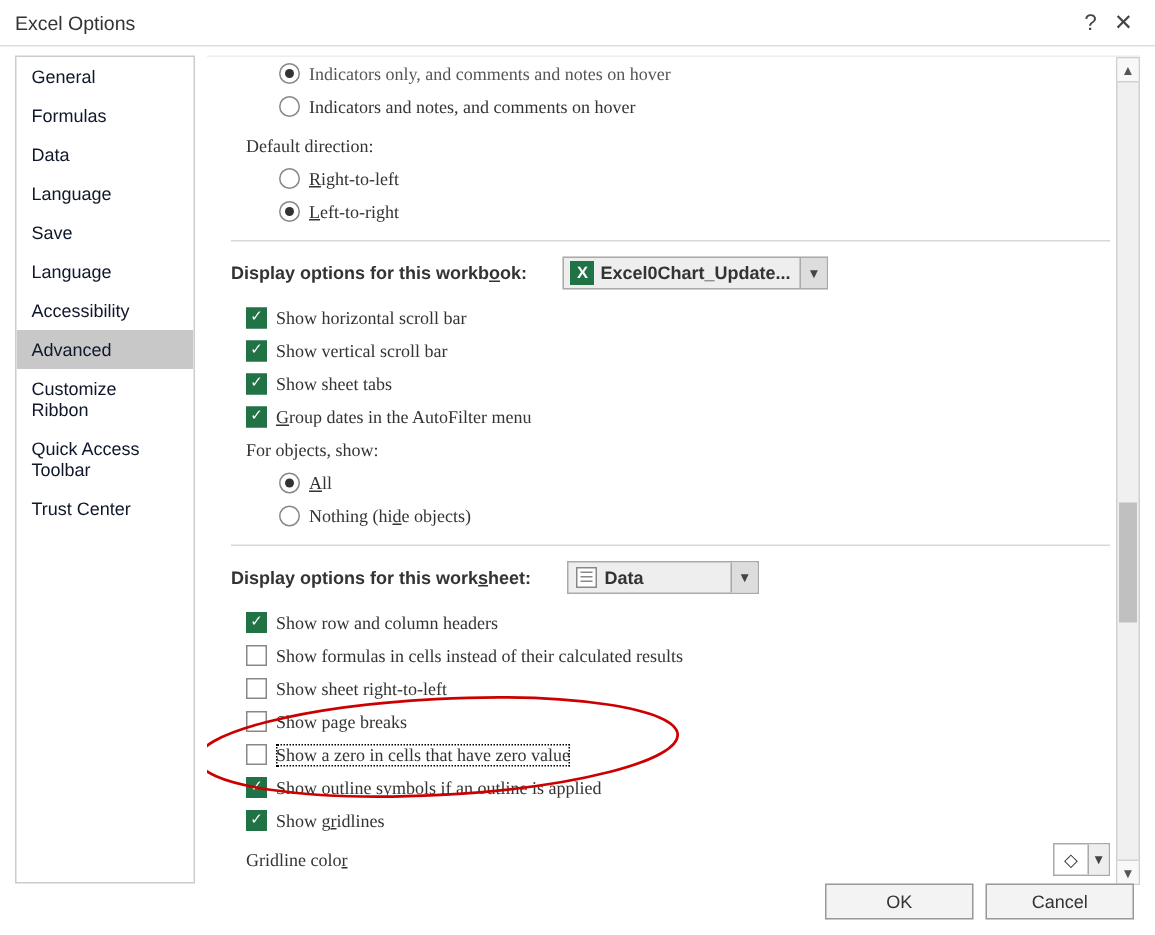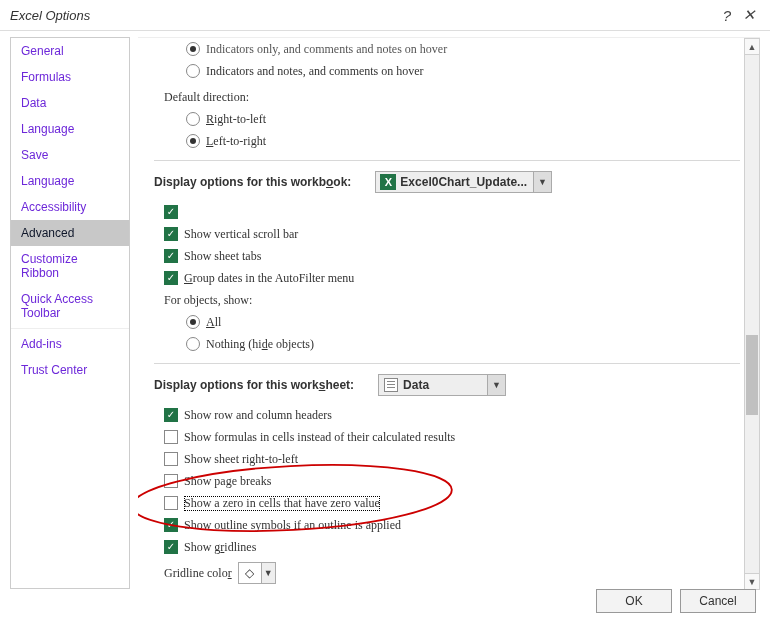--- a/index.html
+++ b/index.html
@@ -15,21 +15,20 @@
     position: relative;
   }
   .titlebar {
     display: flex;
     align-items: center;
     padding: 6px 10px 6px 10px;
     border-bottom: 1px solid #ddd;
     font-size: 13px;
     font-weight: 400;
     color: #333;
-    font-style: italic;
   }
   .titlebar .title { flex: 1; }
   .titlebar .ctrl {
     width: 22px;
     text-align: center;
     font-size: 15px;
     color: #444;
     cursor: pointer;
   }
   .dialog-body {
@@ -40,21 +39,21 @@
   .sidebar {
     width: 120px;
     border: 1px solid #ccc;
     background: #fff;
     overflow: hidden;
     height: 552px;
   }
   .sidebar-item {
     padding: 6px 10px;
     cursor: pointer;
-    color: #6d28d9;
+    color: #0f172a;
   }
   .sidebar-item.selected {
     background: #c8c8c8;
     color: #0f172a;
   }
   .sidebar-item.gap-before {
     border-top: 1px solid #eee;
     margin-top: 2px;
     padding-top: 8px;
   }
@@ -196,21 +195,21 @@
     height:100%; font-size:9px; color:#444; background:#eee;
   }
   .footer {
     position: absolute;
     right: 14px;
     bottom: 10px;
     display: flex;
     gap: 8px;
   }
   .btn {
-    width: 76px;
+    width: 99px;
     height: 24px;
     border: 1px solid #999;
     background: #f3f3f3;
     display: flex;
     align-items: center;
     justify-content: center;
     cursor: pointer;
   }
   svg.ellipse-anno {
     position: absolute;
@@ -241,21 +240,20 @@
     <div class="sidebar-item">General</div>
     <div class="sidebar-item">Formulas</div>
     <div class="sidebar-item">Data</div>
     <div class="sidebar-item">Language</div>
     <div class="sidebar-item">Save</div>
     <div class="sidebar-item">Language</div>
     <div class="sidebar-item">Accessibility</div>
     <div class="sidebar-item selected">Advanced</div>
     <div class="sidebar-item">Customize Ribbon</div>
     <div class="sidebar-item">Quick Access Toolbar</div>
-    <div class="sidebar-item gap-before">Add-ins</div>
     <div class="sidebar-item">Trust Center</div>
   </div>
 
   <div class="main">
     <div class="main-scroll">
 
       <div class="row indent1 cut">
         <span class="radio">
             <span class="dot"></span>
           </span>
@@ -288,20 +286,21 @@
         </span>
         <span class="combo">
           <span class="combo-icon" style="background:#217346;color:#fff;font-weight:700;">X</span>
           <span class="combo-label">Excel0Chart_Update...</span>
           <span class="combo-arrow">▼</span>
         </span>
       </div>
 
       <div class="row">
         <span class="checkbox checked"></span>
+        <span>Show horizontal scroll bar</span>
       </div>
       <div class="row">
         <span class="checkbox checked"></span>
         <span>Show vertical scroll bar</span>
       </div>
       <div class="row">
         <span class="checkbox checked"></span>
         <span>Show sheet tabs</span>
       </div>
       <div class="row">
@@ -357,21 +356,21 @@
       </div>
       <div class="row">
         <span class="checkbox checked"></span>
         <span>Show outline symbols if an outline is applied</span>
       </div>
       <div class="row">
         <span class="checkbox checked"></span>
         <span><span>Show g</span><span class="u">r</span><span>idlines</span></span>
       </div>
 
-      <div class="row" style="margin-top:4px;">
+      <div class="row" style="margin-top:4px;justify-content:space-between;">
         <span><span>Gridline colo</span><span class="u">r</span></span>
         <span class="small-combo">
           <span class="swatch">◇</span>
           <span class="combo-arrow">▼</span>
         </span>
       </div>
 
       <svg class="ellipse-anno" style="left:-26px; top:420px;" width="470" height="80">
         <ellipse cx="180" cy="40" rx="160" ry="32" fill="none" stroke="#c00" stroke-width="1.8" transform="rotate(-3 180 40)"></ellipse>
       </svg>

